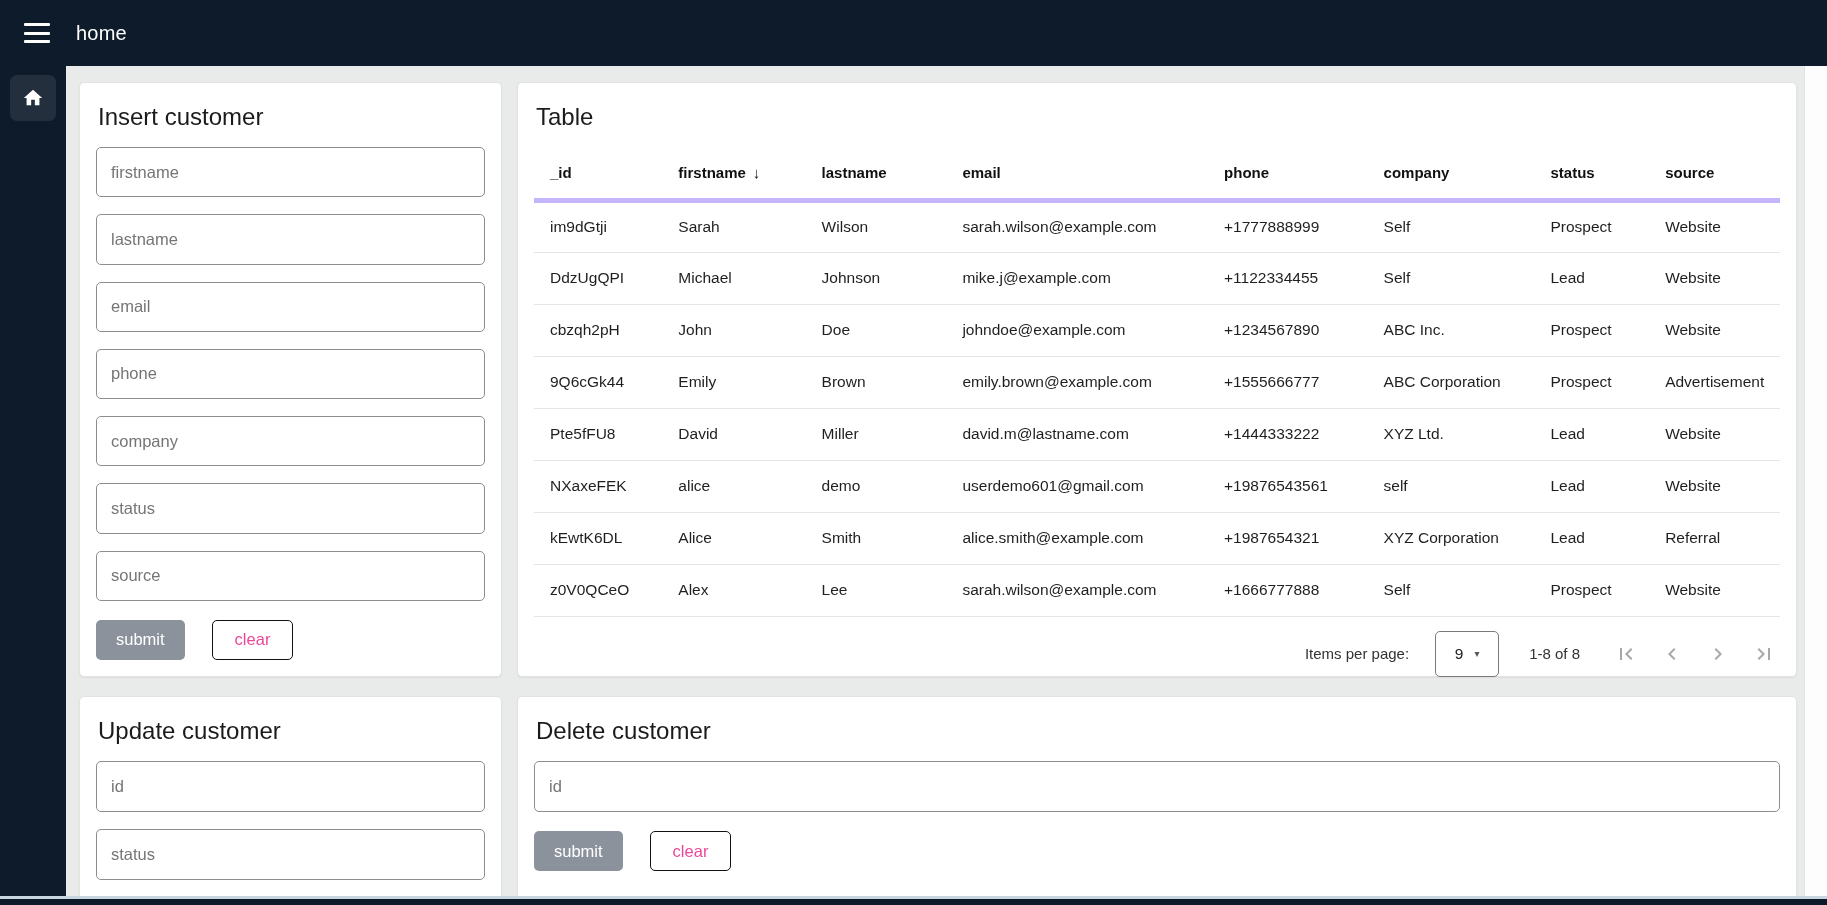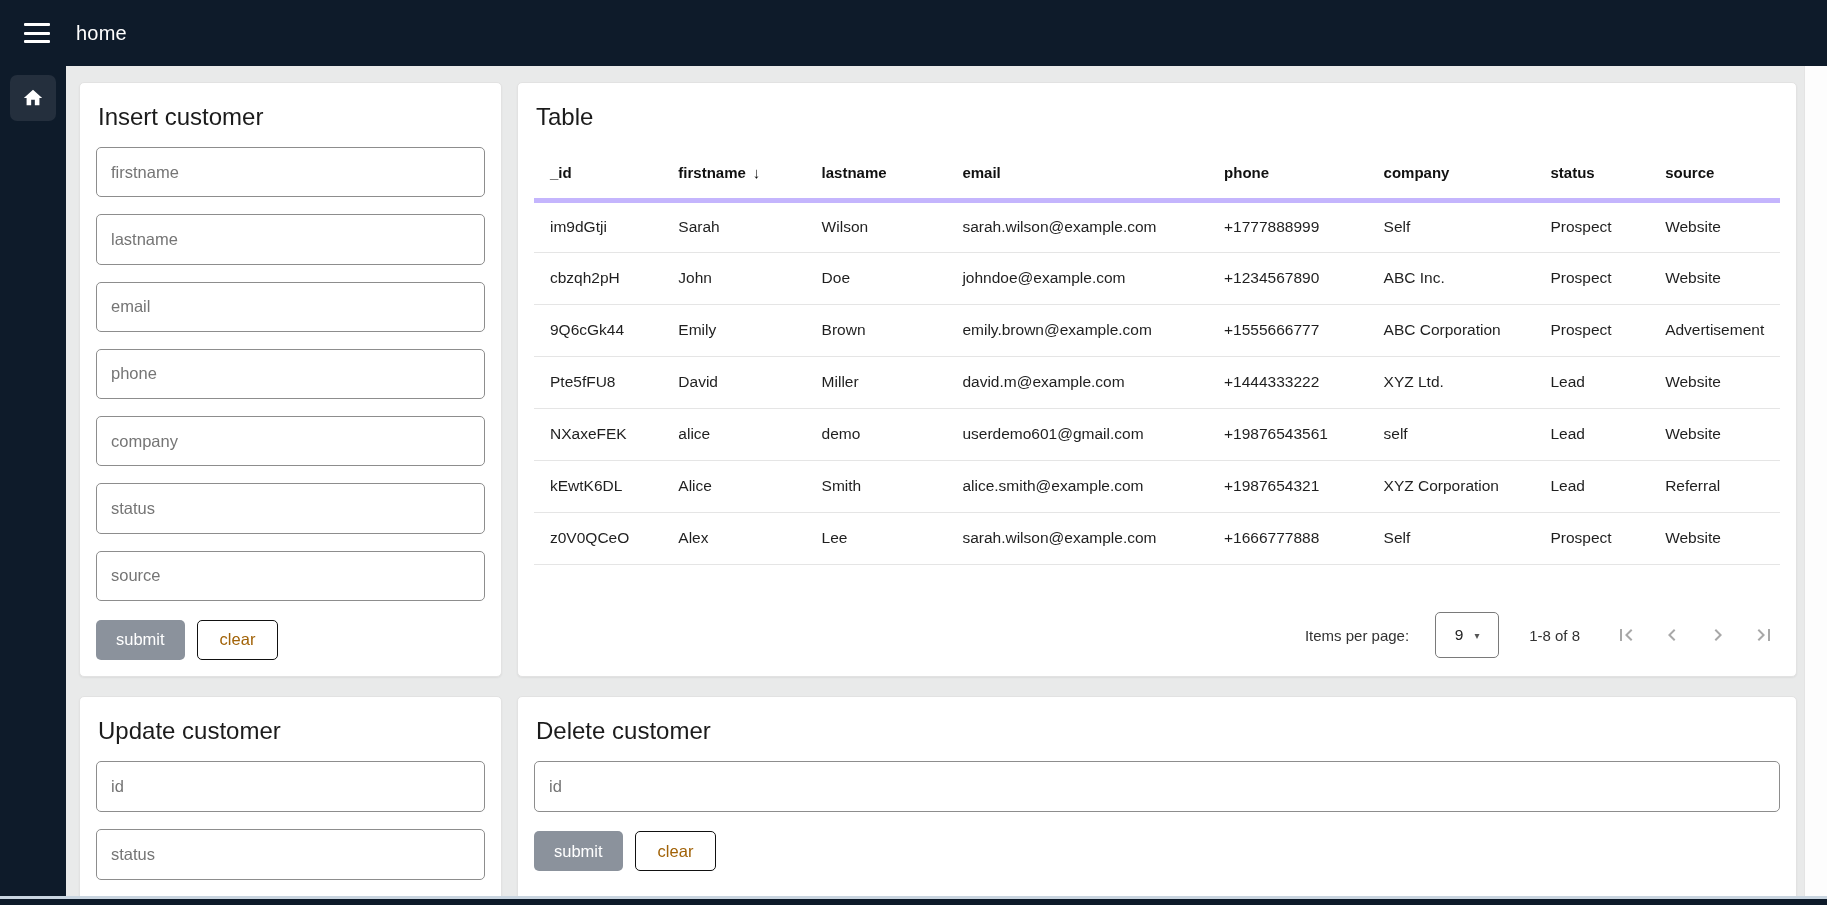--- a/index.html
+++ b/index.html
@@ -37,25 +37,25 @@
   .card { background: #fff; border: 1px solid #e2e2e2; border-radius: 5px;
           box-shadow: 0 1px 2px rgba(0,0,0,.06); padding: 16px 16px; }
   .card-title { font-size: 24px; color: #1b1b1b; margin: 4px 0 16px 2px; font-weight: 400; }
 
   
   .form-card { display: flex; flex-direction: column; }
   .txt-input { width: 100%; height: 51px; border: 1px solid #8d8d8d; border-radius: 5px;
                margin-bottom: 17px; font-size: 16.5px; font-family: "Liberation Sans", sans-serif;
                padding: 0 14px; color: #1b1b1b; outline: none; background: #fff; }
   .txt-input::placeholder { color: #757575; opacity: 1; }
-  .btn-row { display: flex; gap: 12px; margin-top: 2px; }
+  .btn-row { display: flex; gap: 27px; margin-top: 2px; }
   .btn { height: 40px; border-radius: 5px; font-size: 16.5px; cursor: pointer;
          font-family: "Liberation Sans", sans-serif; }
   .btn-submit { background: #8b929c; color: #fff; border: none; padding: 0 20px; }
-  .btn-clear { background: #fff; color: #a16207; border: 1.5px solid #111; padding: 0 22px; }
+  .btn-clear { background: #fff; color: #ec4899; border: 1.5px solid #111; padding: 0 22px; }
 
   
   .h-tall { height: 595px; }
 
   
   .table-card { display: flex; flex-direction: column; }
   table { width: 100%; border-collapse: collapse; table-layout: fixed; }
   th { text-align: left; font-size: 15px; font-weight: 700; color: #111; height: 53px;
        border-bottom: 5px solid #c4b5fd; padding-left: 16px; cursor: pointer; }
   td { font-size: 15.5px; color: #1f1f1f; height: 52px; border-bottom: 1px solid #e5e5e5;
@@ -145,20 +145,30 @@
             <td>im9dGtji</td>
               <td>Sarah</td>
               <td>Wilson</td>
               <td>sarah.wilson@example.com</td>
               <td>+1777888999</td>
               <td>Self</td>
               <td>Prospect</td>
               <td>Website</td>
           </tr>
           <tr>
+            <td>DdzUgQPI</td>
+              <td>Michael</td>
+              <td>Johnson</td>
+              <td>mike.j@example.com</td>
+              <td>+1122334455</td>
+              <td>Self</td>
+              <td>Lead</td>
+              <td>Website</td>
+          </tr>
+          <tr>
             <td>cbzqh2pH</td>
               <td>John</td>
               <td>Doe</td>
               <td>johndoe@example.com</td>
               <td>+1234567890</td>
               <td>ABC Inc.</td>
               <td>Prospect</td>
               <td>Website</td>
           </tr>
           <tr>
@@ -168,21 +178,21 @@
               <td>emily.brown@example.com</td>
               <td>+1555666777</td>
               <td>ABC Corporation</td>
               <td>Prospect</td>
               <td>Advertisement</td>
           </tr>
           <tr>
             <td>Pte5fFU8</td>
               <td>David</td>
               <td>Miller</td>
-              <td>david.m@example.com</td>
+              <td>david.m@lastname.com</td>
               <td>+1444333222</td>
               <td>XYZ Ltd.</td>
               <td>Lead</td>
               <td>Website</td>
           </tr>
           <tr>
             <td>NXaxeFEK</td>
               <td>alice</td>
               <td>demo</td>
               <td>userdemo601@gmail.com</td>

